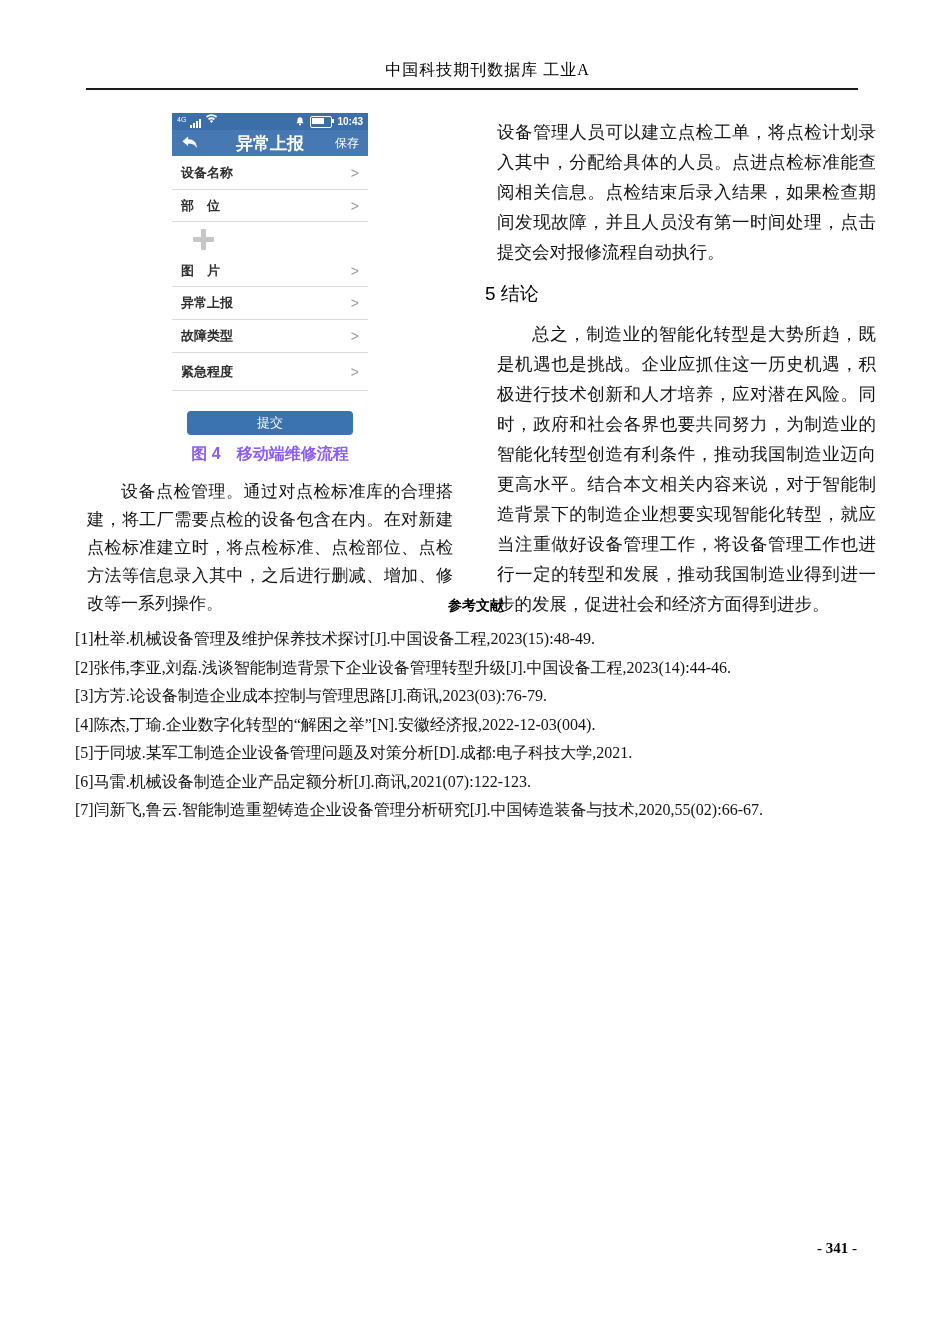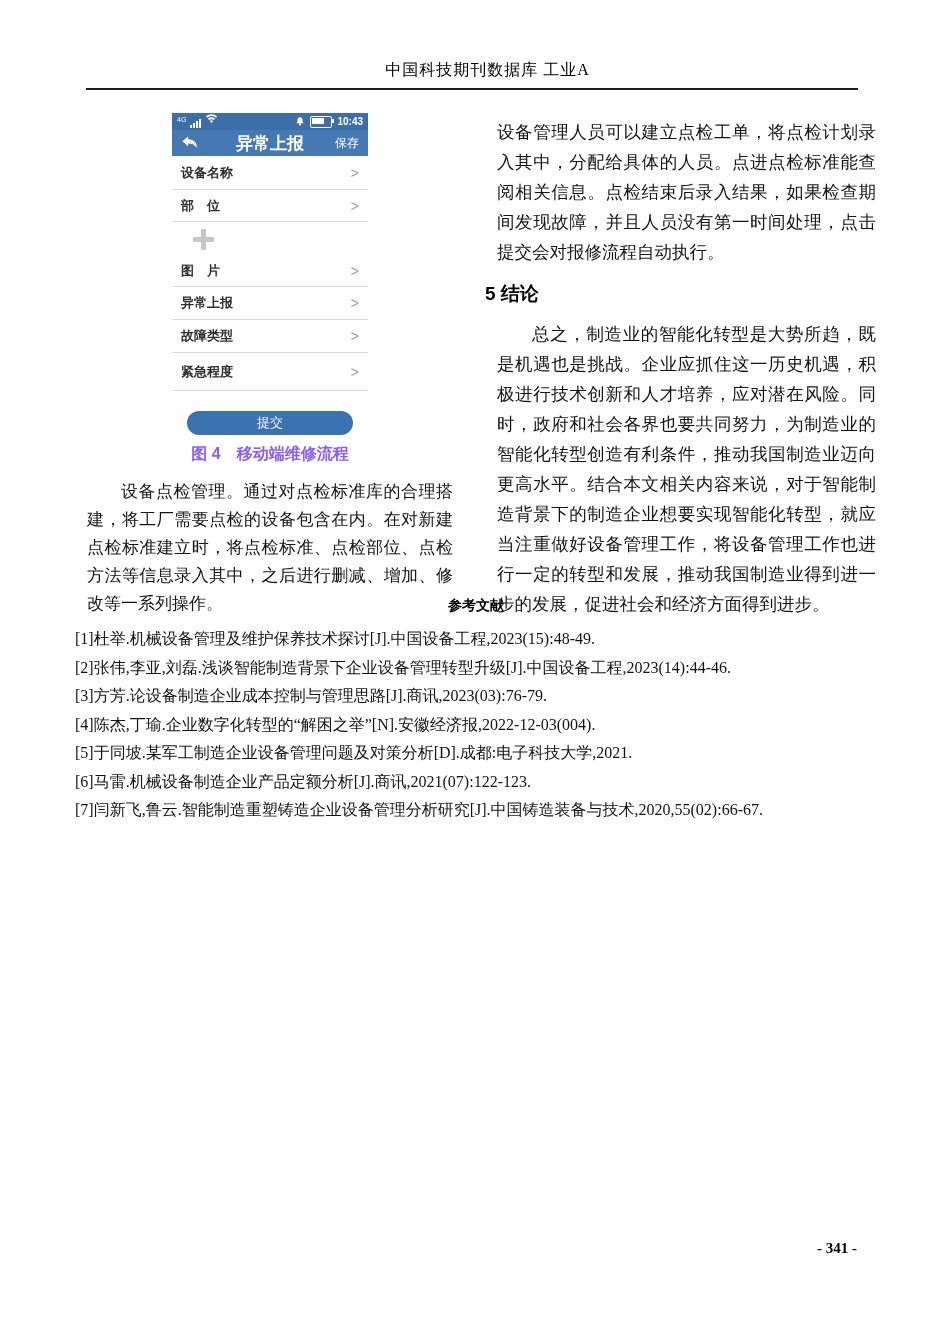--- a/index.html
+++ b/index.html
@@ -27,21 +27,21 @@
   }
   .col-left{width:390px;}
   .col-right{width:403px;}
   p.body{
     margin:12px;font-size:17.5px;line-height:30px;text-align:justify;color:#141414;
   }
   .col-left p.body{font-size:17px;line-height:28px;margin-top:13px;}
   .indent{text-indent:2em;}
   h2.section-heading{
     margin:14px 0 4px 0;font-family:"Liberation Sans",sans-serif;
-    font-size:19px;font-weight:bold;color:#000;
+    font-size:19px;font-weight:normal;color:#000;
   }
   
   .phone{width:196px;margin:8px auto 0 auto;background:#fff;}
   .statusbar{
     height:17px;background:var(--status-bar);display:flex;align-items:center;
     justify-content:space-between;padding:0 5px;color:#fff;
     font-family:"Liberation Sans",sans-serif;
   }
   .sb-left{display:flex;align-items:flex-end;gap:4px;height:12px;}
   .net{font-size:7px;line-height:1;align-self:flex-start;}
@@ -76,21 +76,21 @@
   .row .label{
     font-family:"Liberation Sans",sans-serif;font-size:13px;font-weight:bold;color:#2e2e2e;
   }
   .row .chev{color:#9b9b9b;font-size:14px;font-family:"Liberation Sans",sans-serif;}
   .plus-block{height:34px;display:flex;align-items:center;padding-left:21px;background:#fff;}
   .plus-icon{position:relative;width:21px;height:21px;}
   .plus-icon::before{content:"";position:absolute;left:0;top:8px;width:21px;height:5px;background:#c6c6c6;border-radius:1px;}
   .plus-icon::after{content:"";position:absolute;left:8px;top:0;width:5px;height:21px;background:#c6c6c6;border-radius:1px;}
   .submit-btn{
     display:block;margin:20px auto 8px auto;width:166px;height:24px;
-    background:var(--submit-button);color:#fff;border:none;border-radius:12px;
+    background:var(--submit-button);color:#fff;border:none;border-radius:4px;
     font-size:13px;font-family:"Liberation Sans",sans-serif;cursor:pointer;
   }
   .figure-caption{
     margin-top:9px;text-align:center;font-family:"Liberation Sans",sans-serif;
     font-size:16px;font-weight:bold;color:#8b5cf6;white-space:pre-wrap;
   }
   
   .references{position:absolute;top:597px;left:75px;width:802px;}
   .ref-heading{
     text-align:center;font-family:"Liberation Sans",sans-serif;

